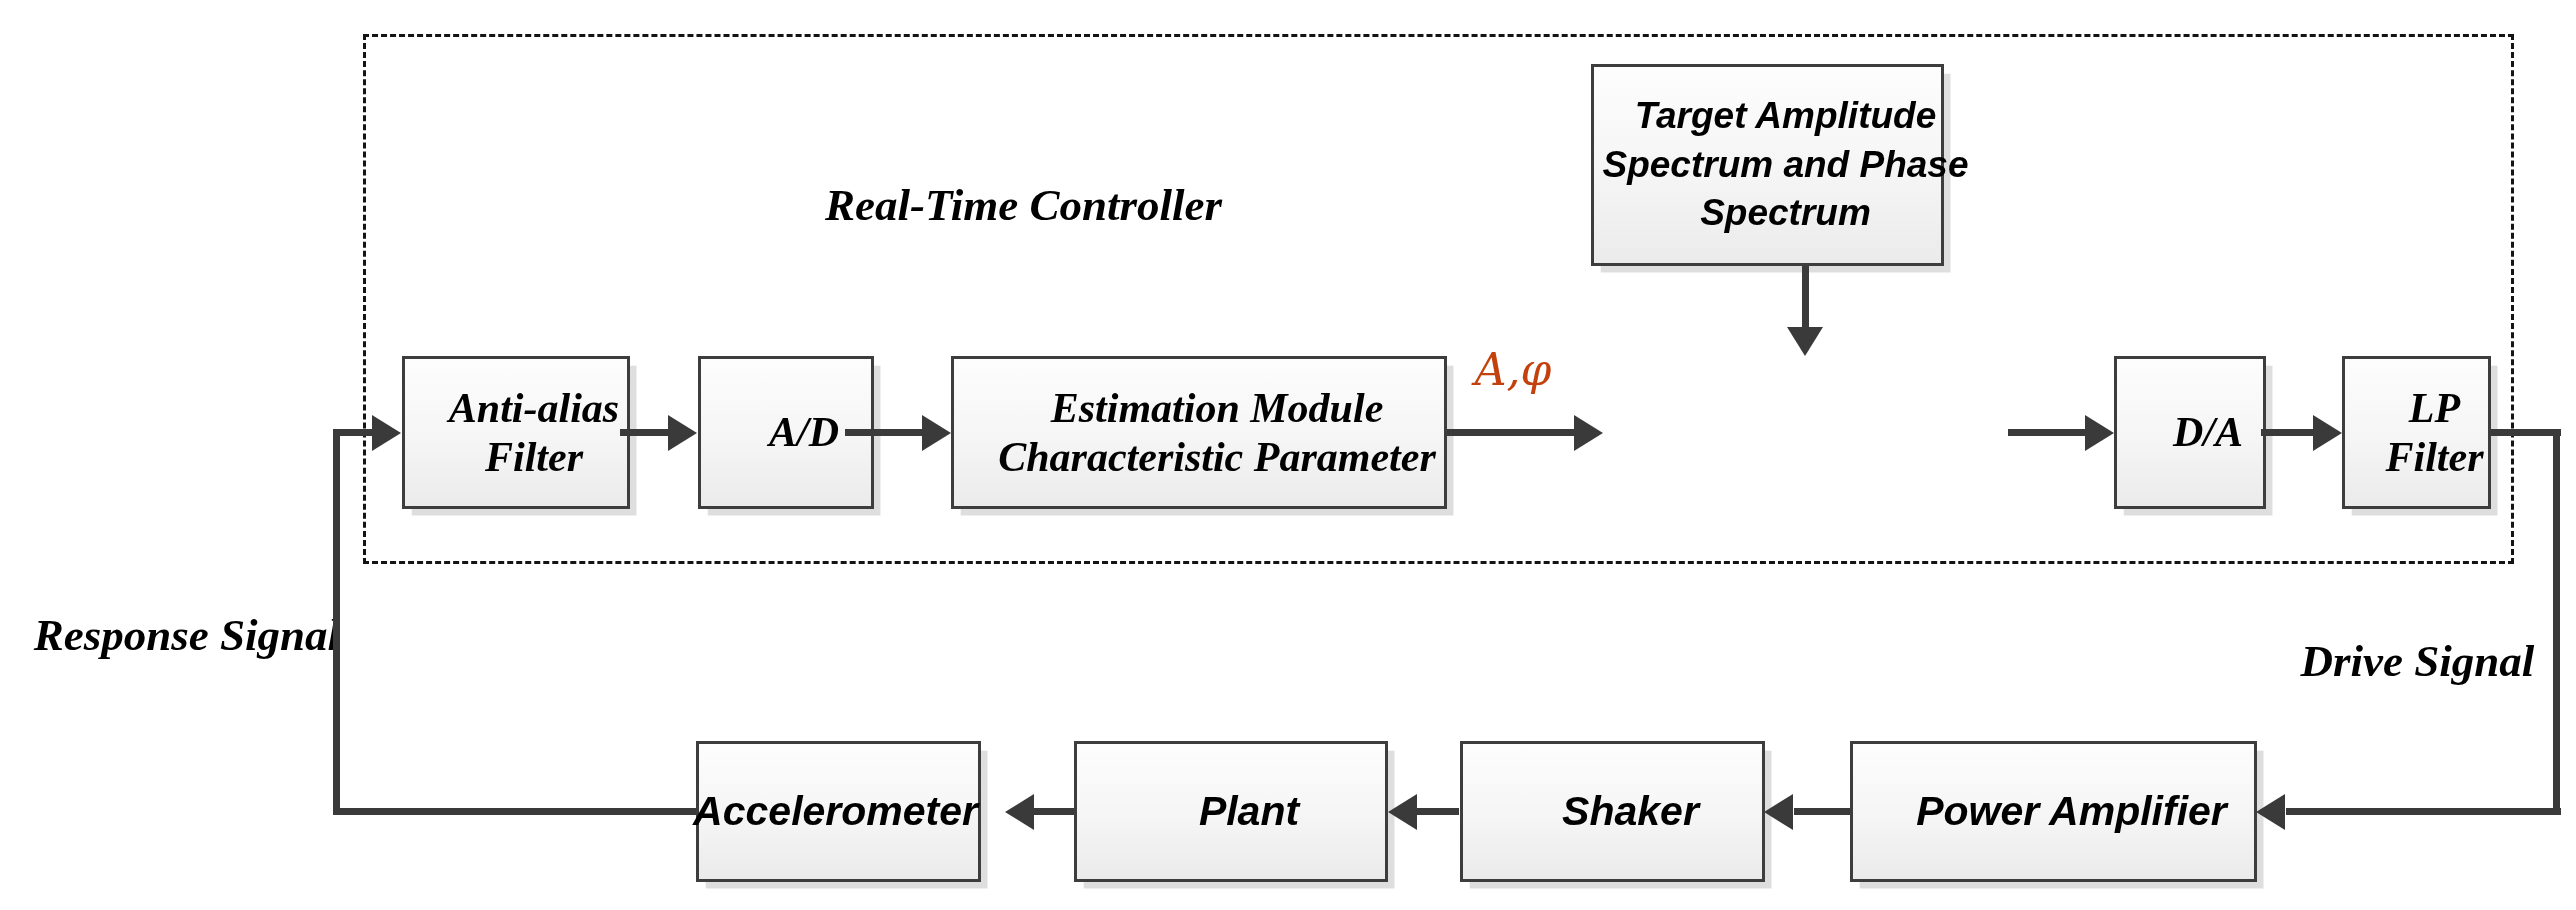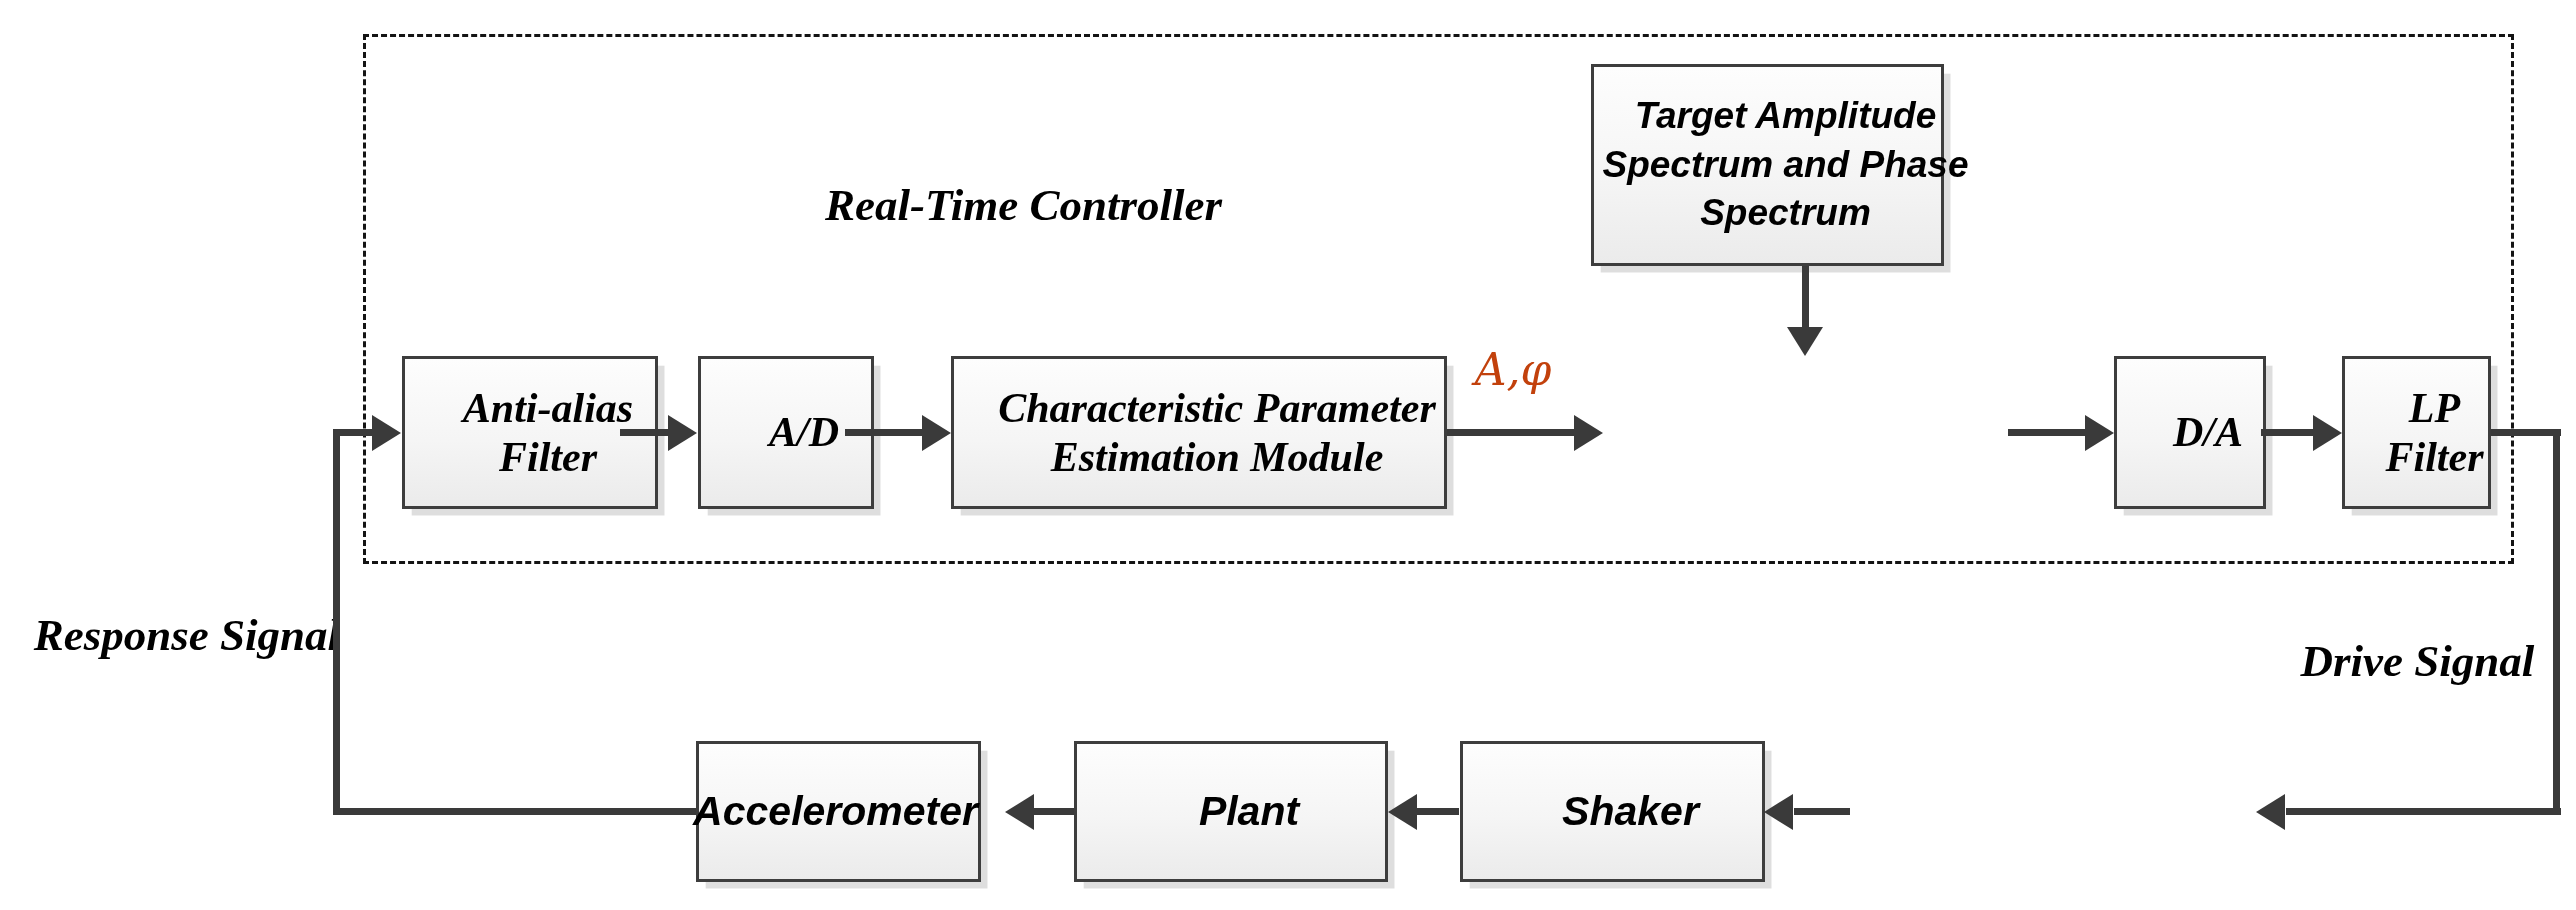--- a/index.html
+++ b/index.html
@@ -73,32 +73,32 @@
   <div class="float-label" style="left:2255px; top:637px; width:325px;">Drive Signal</div>
 
   <div class="params-label" style="left:1456px; top:345px; width:114px;">A,φ</div>
 
   <div class="box sans-label-sm" style="left:1591px; top:64px; width:353px; height:202px;">
     <span class="ln">Target Amplitude</span>
     <span class="ln">Spectrum and Phase</span>
     <span class="ln">Spectrum</span>
   </div>
 
-  <div class="box serif-label" style="left:402px; top:356px; width:256px; height:153px;">
+  <div class="box serif-label" style="left:402px; top:356px; width:228px; height:153px;">
     <span class="ln">Anti-alias</span>
     <span class="ln">Filter</span>
   </div>
 
   <div class="box serif-label" style="left:698px; top:356px; width:176px; height:153px;">
     <span class="ln">A/D</span>
   </div>
 
   <div class="box serif-label" style="left:951px; top:356px; width:496px; height:153px;">
+    <span class="ln">Estimation Module</span>
     <span class="ln">Characteristic Parameter</span>
-    <span class="ln">Estimation Module</span>
   </div>
 
 
   <div class="box serif-label" style="left:2114px; top:356px; width:152px; height:153px;">
     <span class="ln">D/A</span>
   </div>
 
   <div class="box serif-label" style="left:2342px; top:356px; width:149px; height:153px;">
     <span class="ln">LP</span>
     <span class="ln">Filter</span>
@@ -109,20 +109,23 @@
   </div>
 
   <div class="box sans-label" style="left:1460px; top:741px; width:305px; height:141px;">
     <span class="ln">Shaker</span>
   </div>
 
   <div class="box sans-label" style="left:1074px; top:741px; width:314px; height:141px;">
     <span class="ln">Plant</span>
   </div>
 
+  <div class="box sans-label" style="left:1850px; top:741px; width:407px; height:141px;">
+    <span class="ln">Power Amplifier</span>
+  </div>
 
   <div class="line" style="left:333px; top:429px; width:41px; height:7.3px;"></div>
   <div class="arr arr-r" style="left:372px; top:415px;"></div>
 
   <div class="line" style="left:620px; top:429px; width:50px; height:7.3px;"></div>
   <div class="arr arr-r" style="left:668px; top:415px;"></div>
 
   <div class="line" style="left:845px; top:429px; width:79px; height:7.3px;"></div>
   <div class="arr arr-r" style="left:922px; top:415px;"></div>
 

